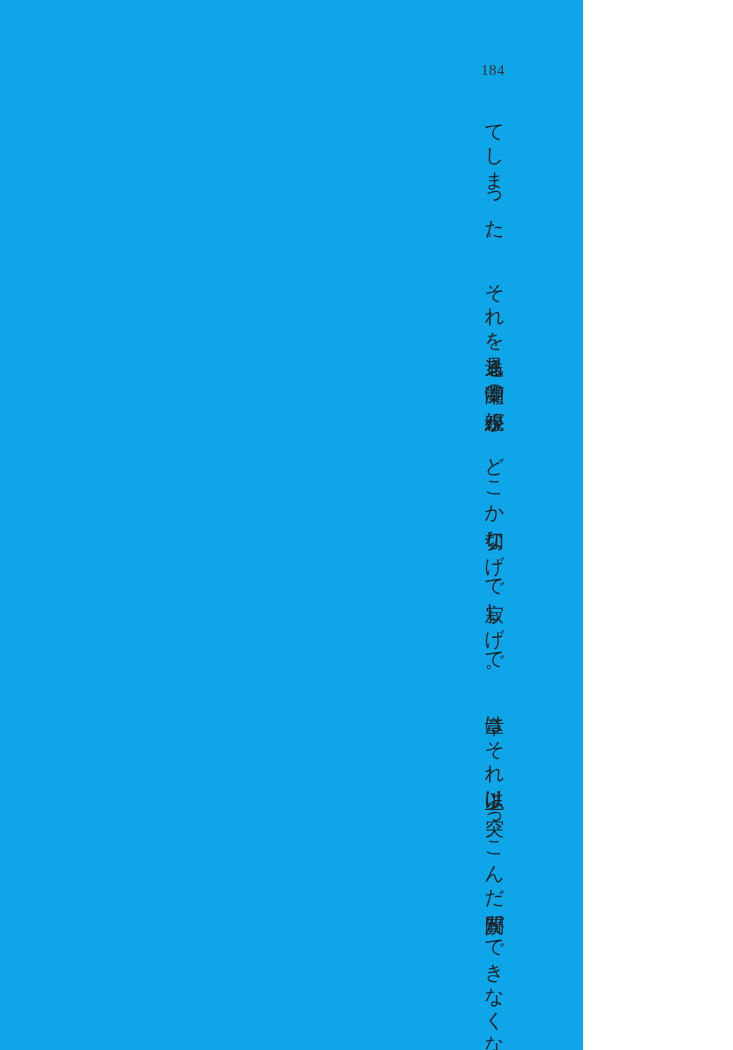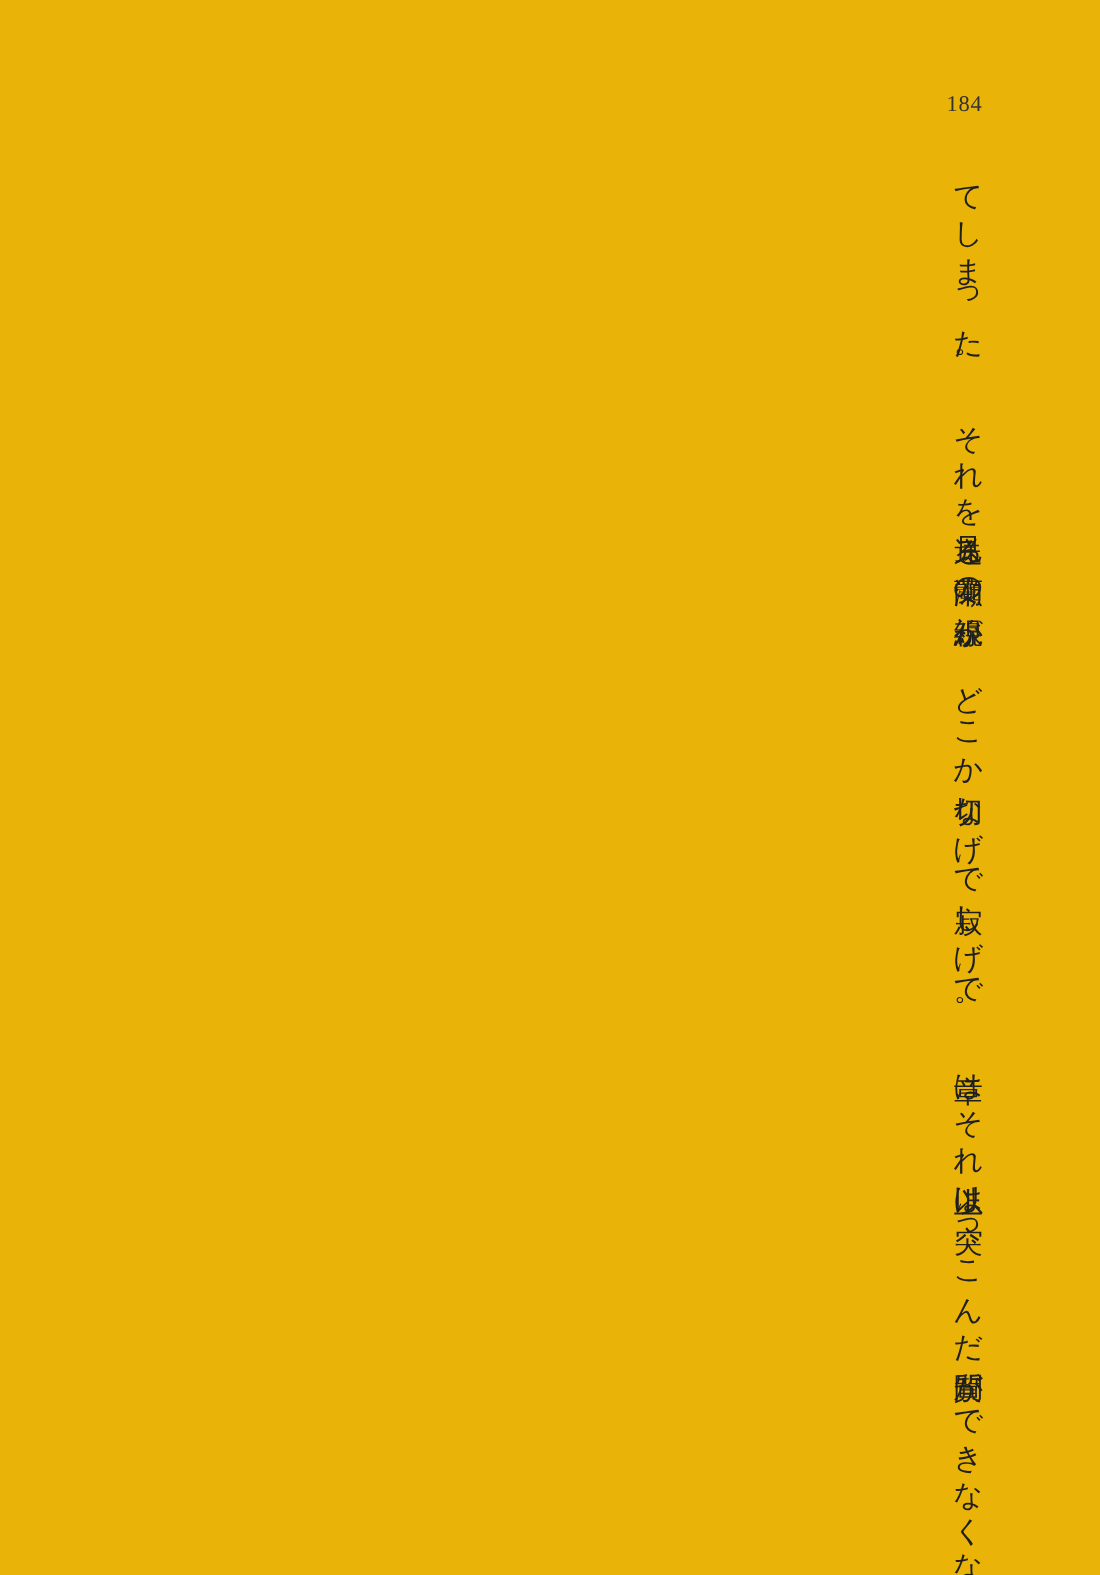--- a/index.html
+++ b/index.html
@@ -2,23 +2,23 @@
 <html><head>
 <meta charset="utf-8">
 <style>
   html, body {
     margin: 0;
     padding: 0;
     background: #ffffff;
   }
   .page {
     position: relative;
-    width: 733px;
+    width: 583px;
     height: 1050px;
-    background: #eab308;
+    background: #0ea5e9;
     overflow: hidden;
     font-family: "Liberation Serif", "DejaVu Serif", serif;
     color: #262626;
   }
   .page-number {
     position: absolute;
     top: 62px;
     right: 78px;
     font-size: 15px;
     letter-spacing: 0.5px;

